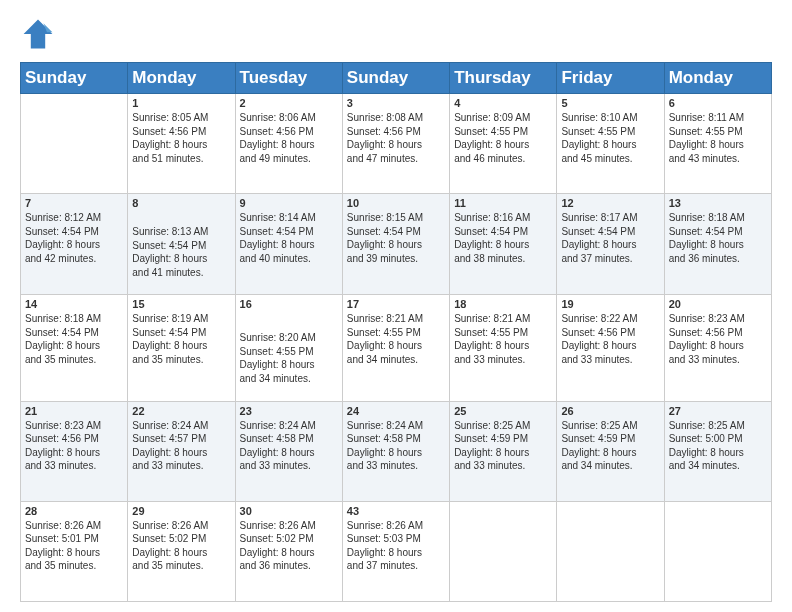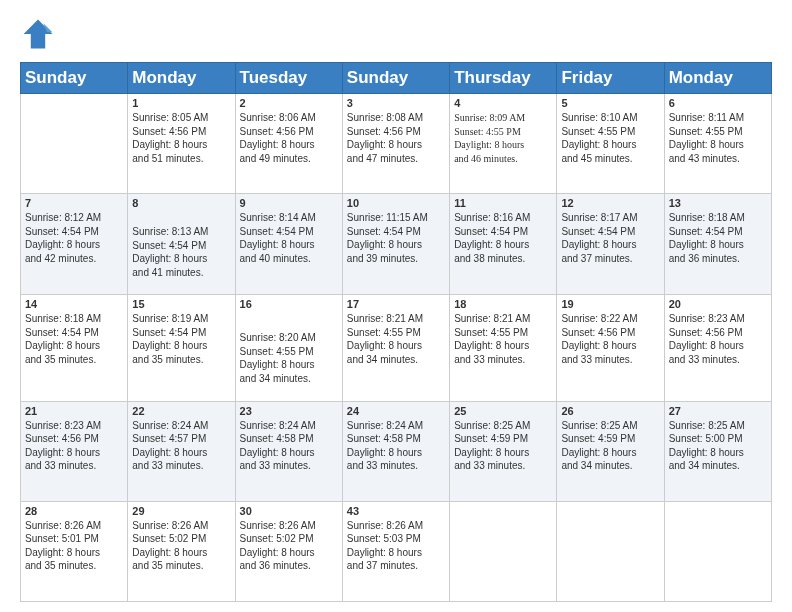--- a/index.html
+++ b/index.html
@@ -157,21 +157,21 @@
           </td>
           <td>
             <span class="day-num">3</span>
             <div class="cell-text" style="white-space: pre-line;">Sunrise: 8:08 AM
 Sunset: 4:56 PM
 Daylight: 8 hours
 and 47 minutes.</div>
           </td>
           <td>
             <span class="day-num">4</span>
-            <div class="cell-text" style="white-space: pre-line; font-family: Liberation Serif, serif;">Sunrise: 8:09 AM
+            <div class="cell-text" style="white-space: pre-line;">Sunrise: 8:09 AM
 Sunset: 4:55 PM
 Daylight: 8 hours
 and 46 minutes.</div>
           </td>
           <td>
             <span class="day-num">5</span>
             <div class="cell-text" style="white-space: pre-line;">Sunrise: 8:10 AM
 Sunset: 4:55 PM
 Daylight: 8 hours
 and 45 minutes.</div>
@@ -201,21 +201,21 @@
           </td>
           <td>
             <span class="day-num">9</span>
             <div class="cell-text" style="white-space: pre-line;">Sunrise: 8:14 AM
 Sunset: 4:54 PM
 Daylight: 8 hours
 and 40 minutes.</div>
           </td>
           <td>
             <span class="day-num">10</span>
-            <div class="cell-text" style="white-space: pre-line;">Sunrise: 11:15 AM
+            <div class="cell-text" style="white-space: pre-line;">Sunrise: 8:15 AM
 Sunset: 4:54 PM
 Daylight: 8 hours
 and 39 minutes.</div>
           </td>
           <td>
             <span class="day-num">11</span>
             <div class="cell-text" style="white-space: pre-line;">Sunrise: 8:16 AM
 Sunset: 4:54 PM
 Daylight: 8 hours
 and 38 minutes.</div>

